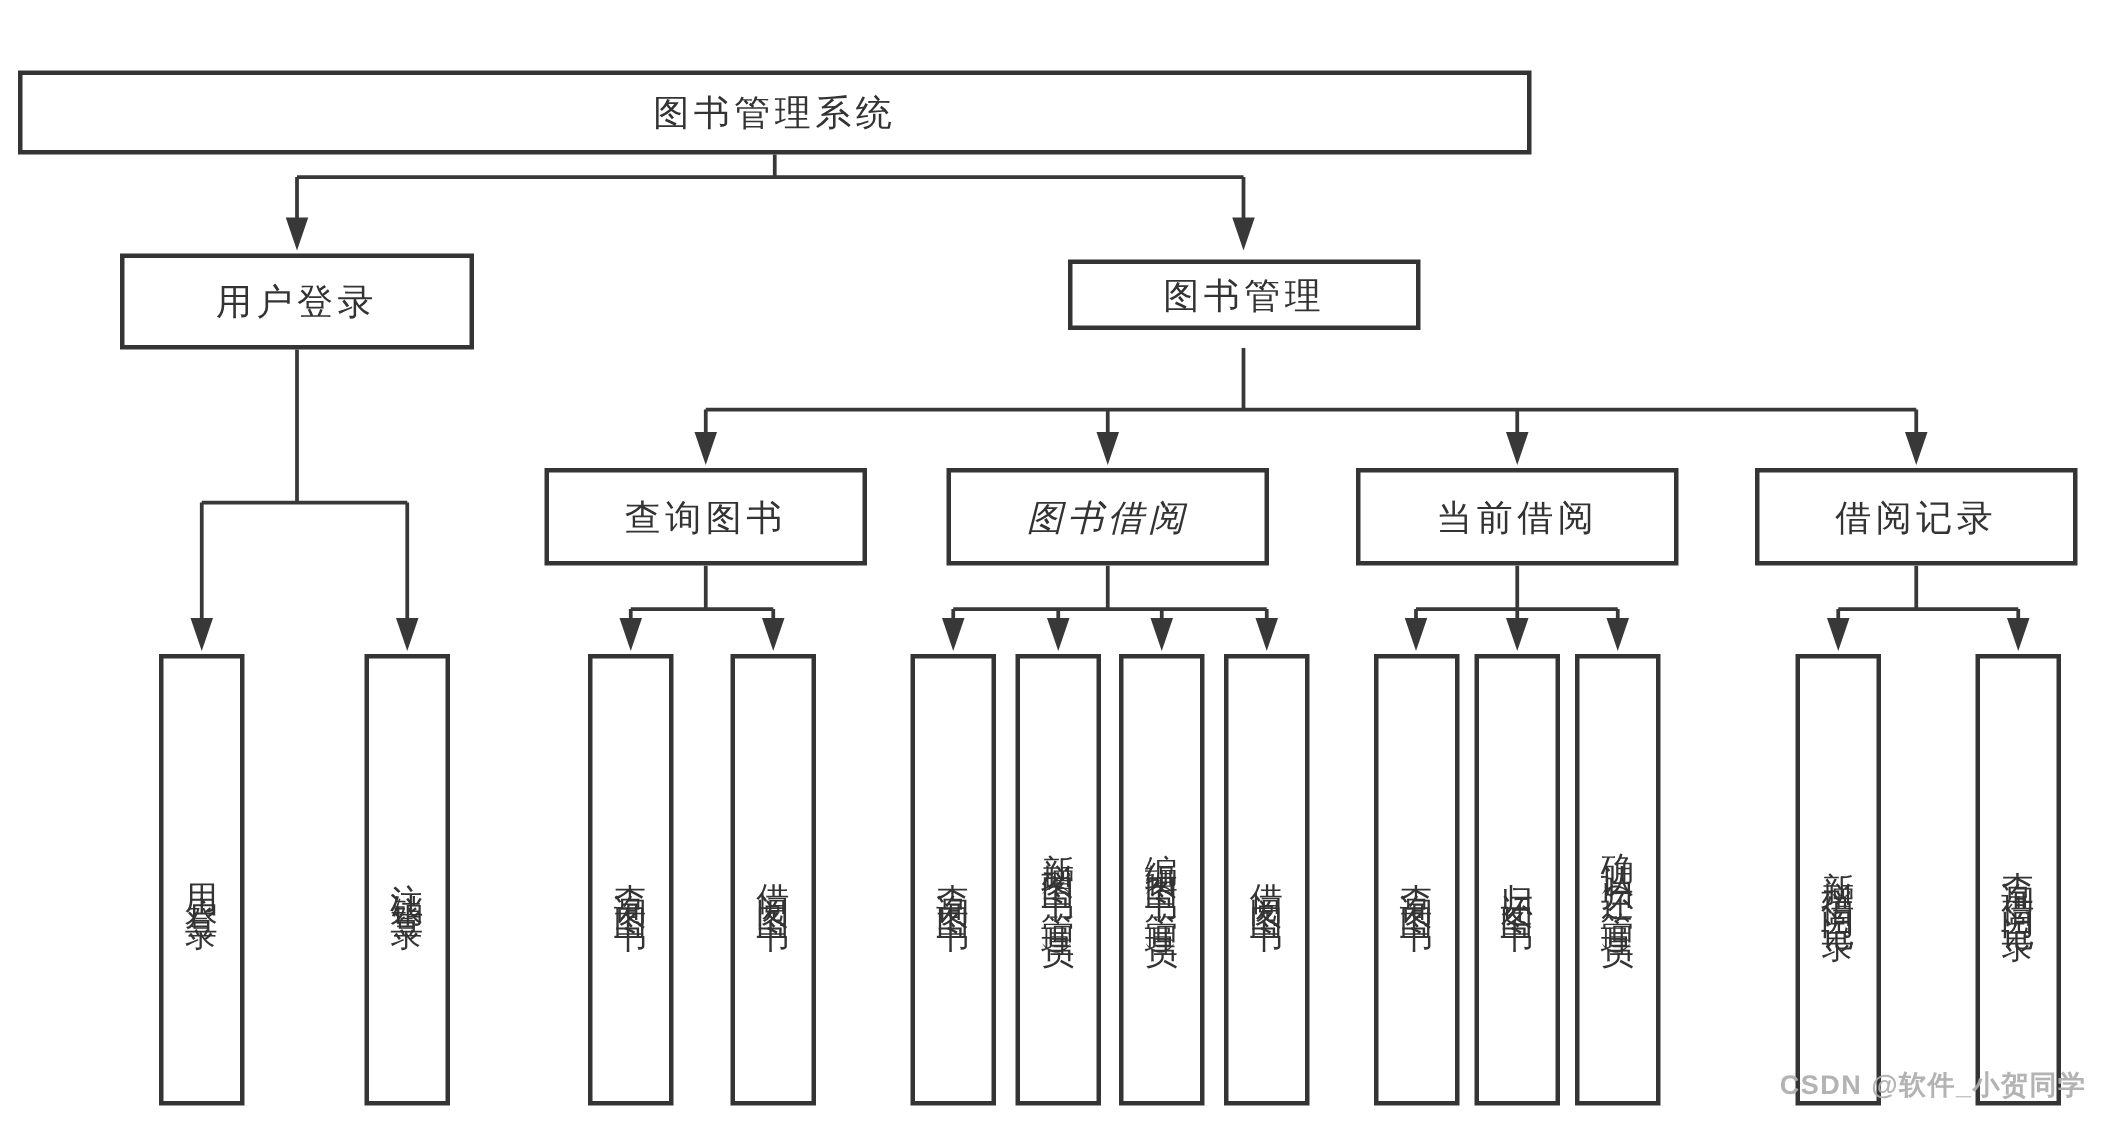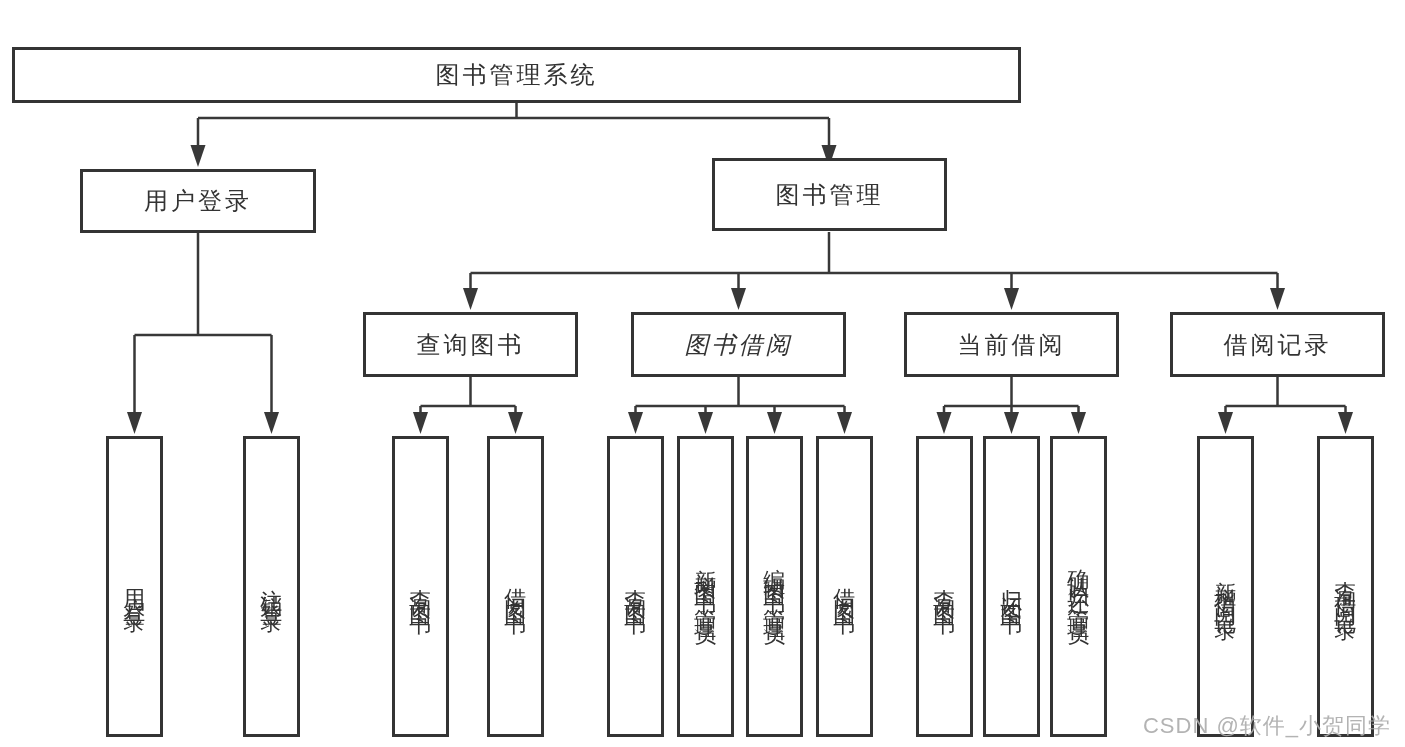--- a/index.html
+++ b/index.html
@@ -33,25 +33,26 @@
     text-orientation: mixed;
     font-size: 22px;
     letter-spacing: 8px;
     line-height: 1.15;
     color: #333333;
   }
   .watermark {
     position: absolute;
     top: 711px;
     right: 14px;
-    font-size: 22px;
+    font-size: 18px;
     letter-spacing: 1px;
     color: rgba(173, 173, 173, 0.92);
     z-index: 6;
     white-space: nowrap;
+    font-weight: bold;
   }
 </style>
 </head>
 <body>
 
 <div class="canvas">
 
   <svg class="connectors" viewBox="0 0 1405 747" xmlns="http://www.w3.org/2000/svg" aria-hidden="true">
     <g stroke="#383838" stroke-width="2.5" fill="none">
 
@@ -92,21 +93,21 @@
     </g>
   </svg>
 
   <div class="node h-node" style="left:12px; top:3px; width:1009px; height:56px;margin-top:44px;">
     <span>图书管理系统</span>
   </div>
 
   <div class="node h-node" style="left:80px; top:169px; width:236px; height:64px;">
     <span>用户登录</span>
   </div>
-  <div class="node h-node" style="left:712px; top:158px; width:235px; height:73px;">
+  <div class="node h-node" style="left:712px; top:173px; width:235px; height:47px;">
     <span>图书管理</span>
   </div>
 
   <div class="node h-node" style="left:363px; top:312px; width:215px; height:65px;">
     <span>查询图书</span>
   </div>
   <div class="node h-node" style="left:631px; top:312px; width:215px; height:65px;font-style:italic;">
     <span>图书借阅</span>
   </div>
   <div class="node h-node" style="left:904px; top:312px; width:215px; height:65px;">

